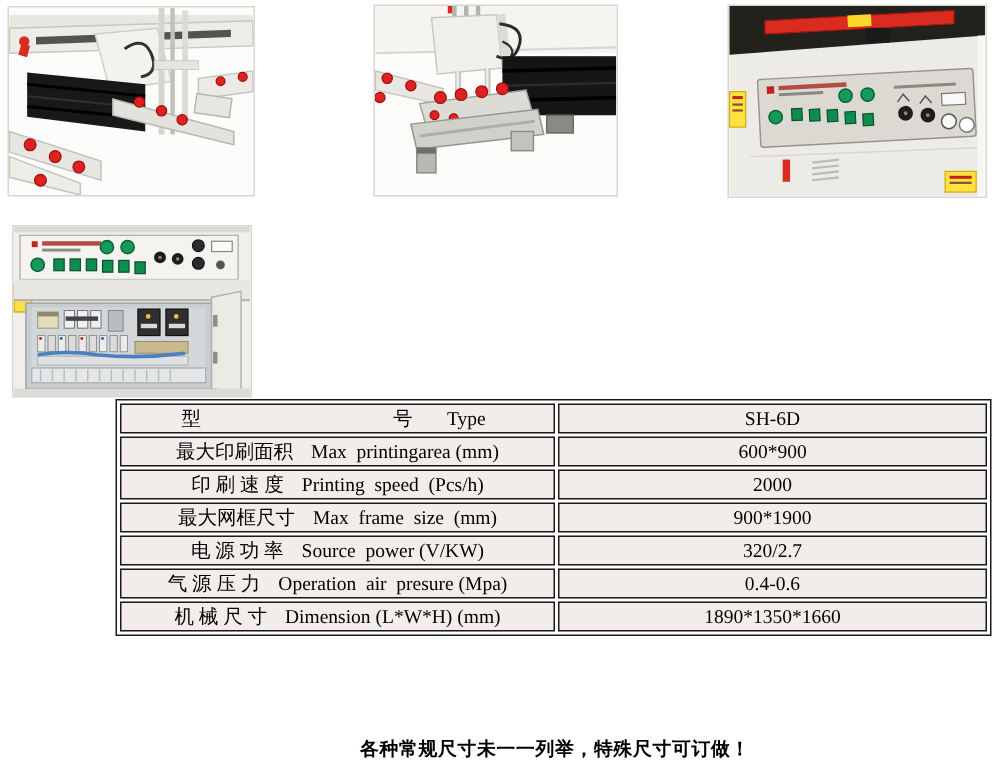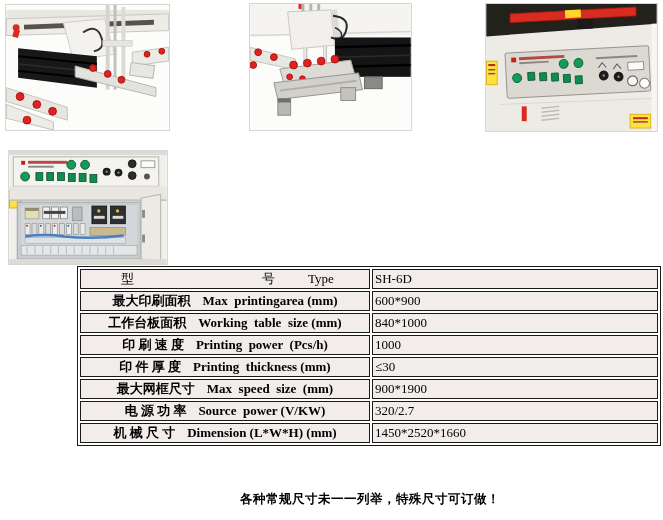--- a/index.html
+++ b/index.html
@@ -8,27 +8,27 @@
 
   .photo{position:absolute;border:1px solid #d8d6d0;background:#fdfdfc;box-sizing:border-box;}
   .photo svg{display:block;width:100%;height:100%;}
 
   
   table.spec{position:absolute;left:77px;top:266px;width:584px;
     border-collapse:separate;border-spacing:2px;background:#ffffff;
     border:1px solid #1a1a1a;table-layout:fixed;}
   table.spec td{border:1px solid #1a1a1a;background:#f2edeb;height:18px;
     font-size:13px;line-height:18px;padding:0 2px;overflow:hidden;}
-  td.lbl{text-align:center;white-space:pre;font-weight:bold;}
+  td.lbl{text-align:center;white-space:pre;}
   td.lbl .en{margin-left:12px;}
-  td.val{white-space:pre;}
+  td.val{text-align:center;white-space:pre;}
   td.spread{text-align:left;white-space:pre;}
   td.spread .c1{margin-left:38px;}
   td.spread .c2{margin-left:128px;}
-  td.spread .en{margin-left:33px;}
+  td.spread .en{margin-left:23px;}
 
   .footnote{position:absolute;left:78px;top:491px;width:584px;text-align:center;
     font-size:12.5px;font-weight:bold;letter-spacing:0.5px;}
 </style>
 </head>
 <body>
 
 <div id="page">
 
   <div class="photo" style="left:5px;top:4px;width:165px;height:127px;">
@@ -253,41 +253,37 @@
     <tbody>
       <tr>
         <td class="spread"><span class="c1">型</span><span class="c2">号</span><span class="en">Type</span></td>
         <td class="val">SH-6D</td>
       </tr>
       <tr>
         <td class="lbl"><span>最大印刷面积</span><span class="en">Max  printingarea (mm)</span></td>
         <td class="val">600*900</td>
       </tr>
       <tr>
-        <td class="lbl"><span>工作台板面积</span><span class="en">Working  table  size (mm)</span></td>
-        <td class="val">840*1000</td>
-      </tr>
-      <tr>
-        <td class="lbl"><span>印 刷 速 度</span><span class="en">Printing  power  (Pcs/h)</span></td>
-        <td class="val">1000</td>
-      </tr>
-      <tr>
-        <td class="lbl"><span>印 件 厚 度</span><span class="en">Printing  thickness (mm)</span></td>
-        <td class="val">≤30</td>
-      </tr>
-      <tr>
-        <td class="lbl"><span>最大网框尺寸</span><span class="en">Max  speed  size  (mm)</span></td>
+        <td class="lbl"><span>印 刷 速 度</span><span class="en">Printing  speed  (Pcs/h)</span></td>
+        <td class="val">2000</td>
+      </tr>
+      <tr>
+        <td class="lbl"><span>最大网框尺寸</span><span class="en">Max  frame  size  (mm)</span></td>
         <td class="val">900*1900</td>
       </tr>
       <tr>
         <td class="lbl"><span>电 源 功 率</span><span class="en">Source  power (V/KW)</span></td>
         <td class="val">320/2.7</td>
       </tr>
       <tr>
+        <td class="lbl"><span>气 源 压 力</span><span class="en">Operation  air  presure (Mpa)</span></td>
+        <td class="val">0.4-0.6</td>
+      </tr>
+      <tr>
         <td class="lbl"><span>机 械 尺 寸</span><span class="en">Dimension (L*W*H) (mm)</span></td>
-        <td class="val">1450*2520*1660</td>
+        <td class="val">1890*1350*1660</td>
       </tr>
     </tbody>
   </table>
 
   <div class="footnote">各种常规尺寸未一一列举，特殊尺寸可订做！</div>
 
 </div>
 
 </body></html>

